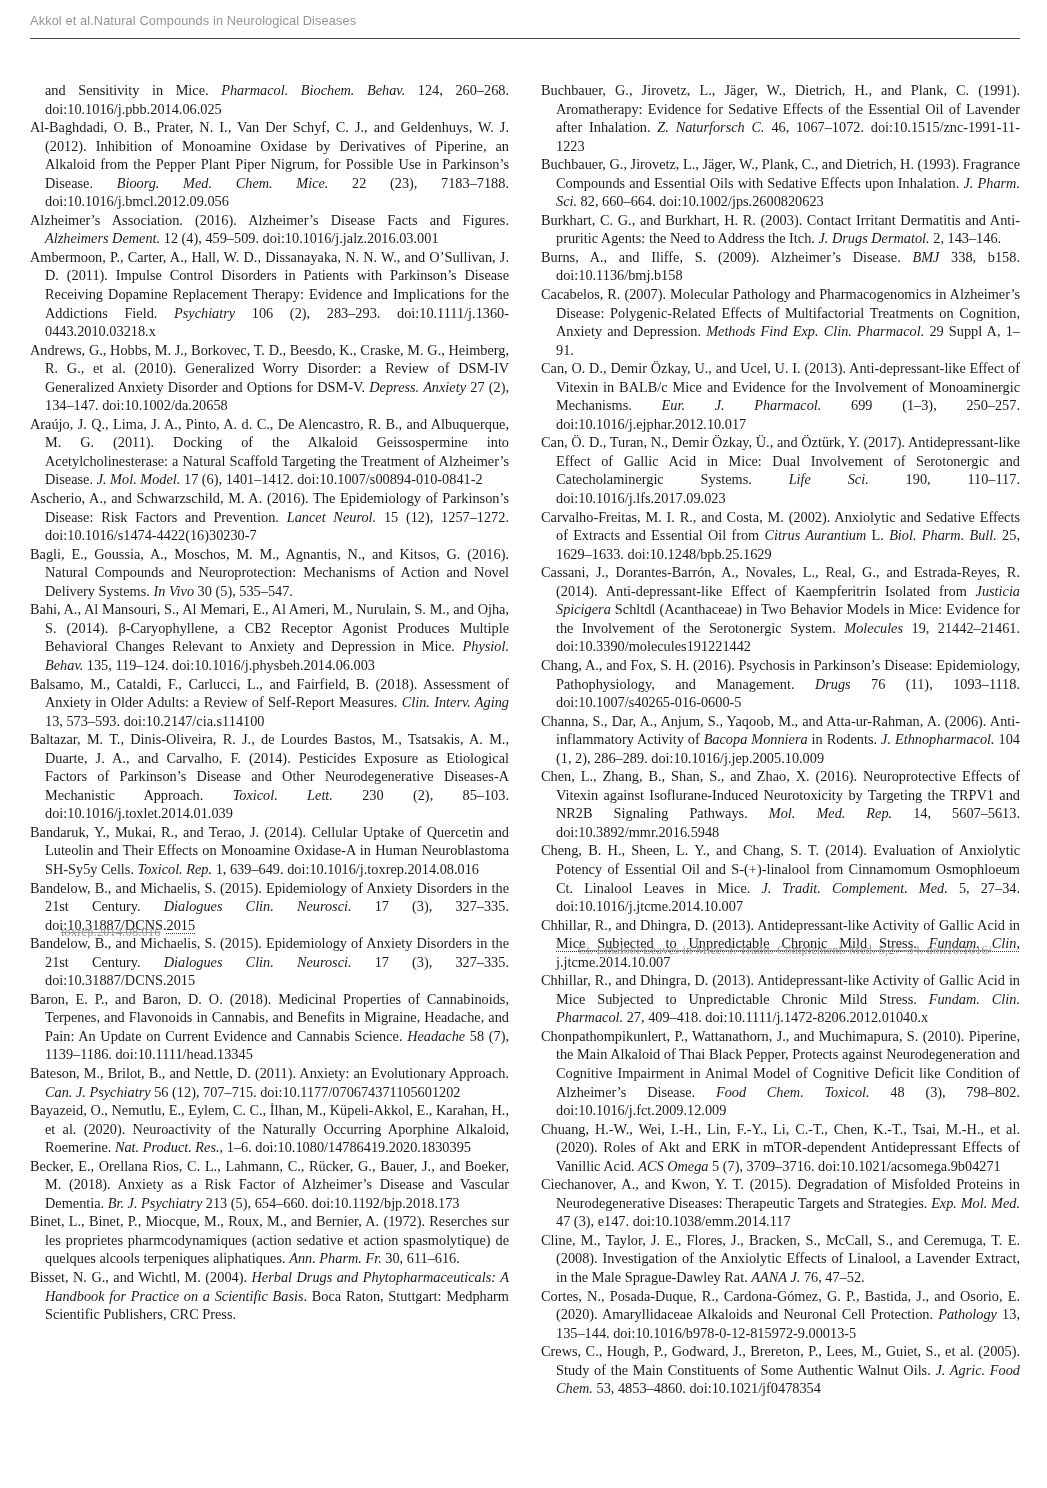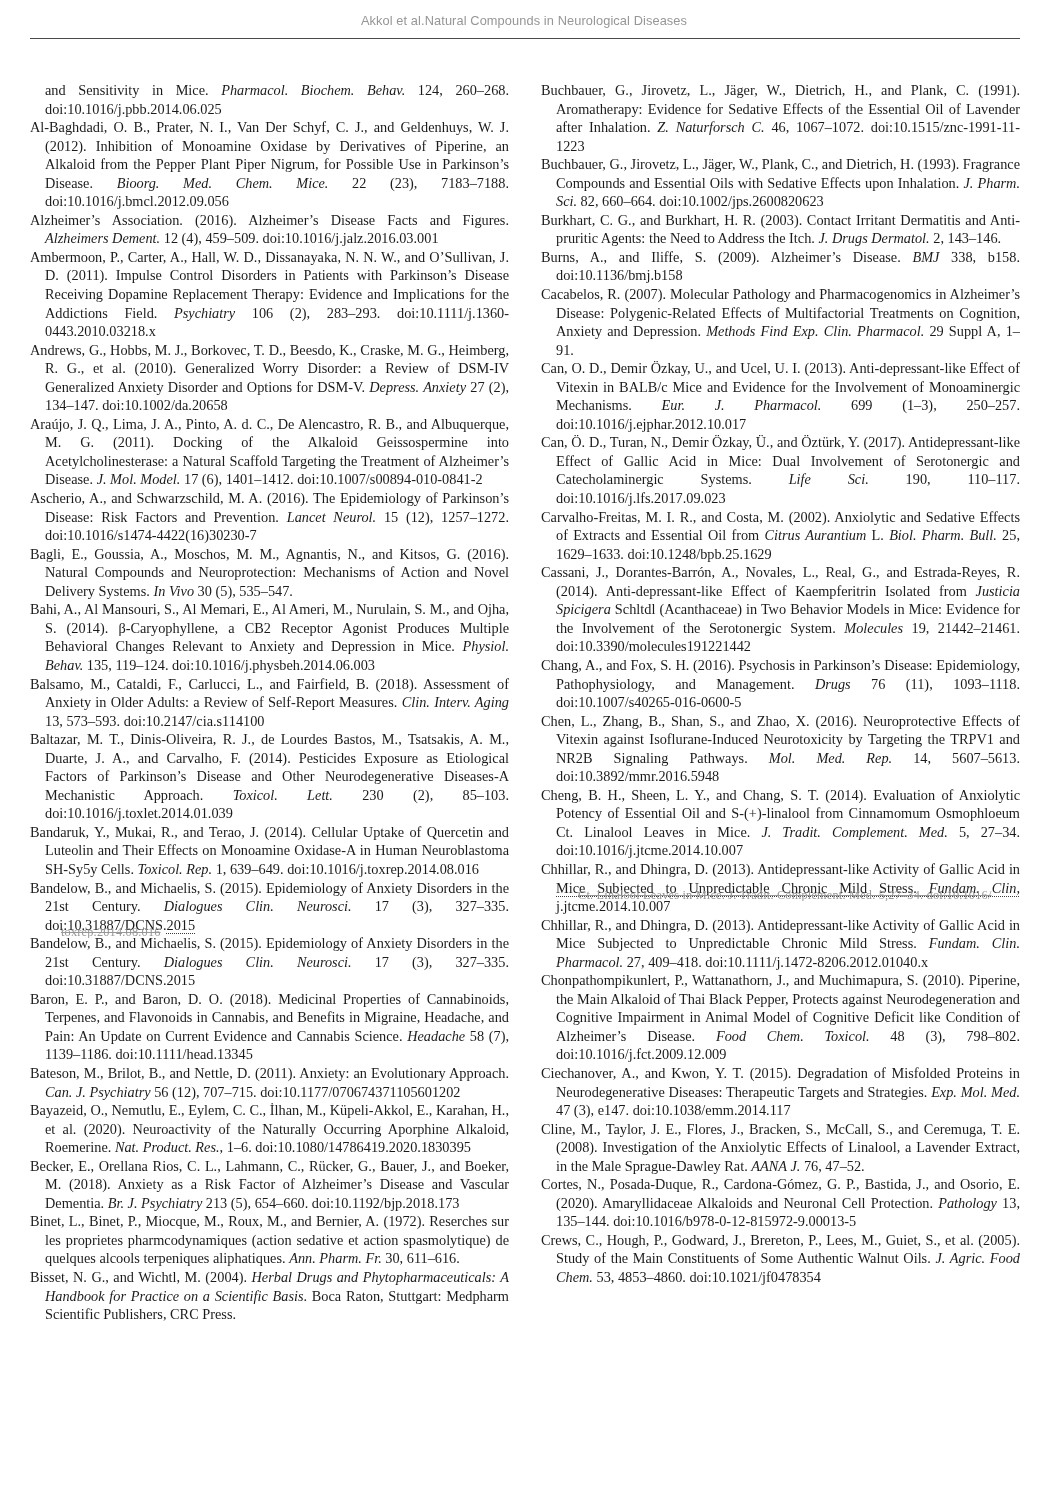--- a/index.html
+++ b/index.html
@@ -6,21 +6,21 @@
   body {
     width: 1047px; height: 1488px;
     background: #ffffff;
     color: #1b1b1b;
     font-family: "Liberation Serif", serif;
     overflow: hidden;
     position: relative;
   }
   .running-head {
     display: flex;
-    justify-content: center;
+    justify-content: flex-start;
     align-items: flex-end;
     margin: 0 27px 0 30px;
     padding: 13px 2px 10px 0;
     border-bottom: 1.4px solid #4a4a4a;
     font-family: "Liberation Sans", sans-serif;
     font-size: 12.8px;
     color: #969696;
     letter-spacing: 0.1px;
   }
   .columns {
@@ -95,23 +95,25 @@
       <p class="ref">Buchbauer, G., Jirovetz, L., Jäger, W., Dietrich, H., and Plank, C. (1991). Aromatherapy: Evidence for Sedative Effects of the Essential Oil of Lavender after Inhalation. <i>Z. Naturforsch C.</i> 46, 1067–1072. doi:10.1515/znc-1991-11-1223</p>
       <p class="ref">Buchbauer, G., Jirovetz, L., Jäger, W., Plank, C., and Dietrich, H. (1993). Fragrance Compounds and Essential Oils with Sedative Effects upon Inhalation. <i>J. Pharm. Sci.</i> 82, 660–664. doi:10.1002/jps.2600820623</p>
       <p class="ref">Burkhart, C. G., and Burkhart, H. R. (2003). Contact Irritant Dermatitis and Anti-pruritic Agents: the Need to Address the Itch. <i>J. Drugs Dermatol.</i> 2, 143–146.</p>
       <p class="ref">Burns, A., and Iliffe, S. (2009). Alzheimer’s Disease. <i>BMJ</i> 338, b158. doi:10.1136/bmj.b158</p>
       <p class="ref">Cacabelos, R. (2007). Molecular Pathology and Pharmacogenomics in Alzheimer’s Disease: Polygenic-Related Effects of Multifactorial Treatments on Cognition, Anxiety and Depression. <i>Methods Find Exp. Clin. Pharmacol.</i> 29 Suppl A, 1–91.</p>
       <p class="ref">Can, O. D., Demir Özkay, U., and Ucel, U. I. (2013). Anti-depressant-like Effect of Vitexin in BALB/c Mice and Evidence for the Involvement of Monoaminergic Mechanisms. <i>Eur. J. Pharmacol.</i> 699 (1–3), 250–257. doi:10.1016/j.ejphar.2012.10.017</p>
       <p class="ref">Can, Ö. D., Turan, N., Demir Özkay, Ü., and Öztürk, Y. (2017). Antidepressant-like Effect of Gallic Acid in Mice: Dual Involvement of Serotonergic and Catecholaminergic Systems. <i>Life Sci.</i> 190, 110–117. doi:10.1016/j.lfs.2017.09.023</p>
       <p class="ref">Carvalho-Freitas, M. I. R., and Costa, M. (2002). Anxiolytic and Sedative Effects of Extracts and Essential Oil from <i>Citrus Aurantium</i> L. <i>Biol. Pharm. Bull.</i> 25, 1629–1633. doi:10.1248/bpb.25.1629</p>
       <p class="ref">Cassani, J., Dorantes-Barrón, A., Novales, L., Real, G., and Estrada-Reyes, R. (2014). Anti-depressant-like Effect of Kaempferitrin Isolated from <i>Justicia Spicigera</i> Schltdl (Acanthaceae) in Two Behavior Models in Mice: Evidence for the Involvement of the Serotonergic System. <i>Molecules</i> 19, 21442–21461. doi:10.3390/molecules191221442</p>
       <p class="ref">Chang, A., and Fox, S. H. (2016). Psychosis in Parkinson’s Disease: Epidemiology, Pathophysiology, and Management. <i>Drugs</i> 76 (11), 1093–1118. doi:10.1007/s40265-016-0600-5</p>
+      <p class="ref">Channa, S., Dar, A., Anjum, S., Yaqoob, M., and Atta-ur-Rahman, A. (2006). Anti-inflammatory Activity of <i>Bacopa Monniera</i> in Rodents. <i>J. Ethnopharmacol.</i> 104 (1, 2), 286–289. doi:10.1016/j.jep.2005.10.009</p>
       <p class="ref">Chen, L., Zhang, B., Shan, S., and Zhao, X. (2016). Neuroprotective Effects of Vitexin against Isoflurane-Induced Neurotoxicity by Targeting the TRPV1 and NR2B Signaling Pathways. <i>Mol. Med. Rep.</i> 14, 5607–5613. doi:10.3892/mmr.2016.5948</p>
       <p class="ref">Cheng, B. H., Sheen, L. Y., and Chang, S. T. (2014). Evaluation of Anxiolytic Potency of Essential Oil and S-(+)-linalool from Cinnamomum Osmophloeum Ct. Linalool Leaves in Mice. <i>J. Tradit. Complement. Med.</i> 5, 27–34. doi:10.1016/j.jtcme.2014.10.007</p>
       <p class="ref">Chhillar, R., and Dhingra, D. (2013). Antidepressant-like Activity of Gallic Acid in <span class="dotted">Mice Subjected to Unpredictable Chronic Mild Stress. </span><i class="dotted">Fundam. Clin,</i> j.jtcme.2014.10.007<span class="artifact" style="bottom: 15px; padding-left: 6px;">Ct. Linalool Leaves in Mice. J. Tradit. Complement. Med. 5,27–34. doi:10.1016/</span></p>
       <p class="ref">Chhillar, R., and Dhingra, D. (2013). Antidepressant-like Activity of Gallic Acid in Mice Subjected to Unpredictable Chronic Mild Stress. <i>Fundam. Clin. Pharmacol.</i> 27, 409–418. doi:10.1111/j.1472-8206.2012.01040.x</p>
       <p class="ref">Chonpathompikunlert, P., Wattanathorn, J., and Muchimapura, S. (2010). Piperine, the Main Alkaloid of Thai Black Pepper, Protects against Neurodegeneration and Cognitive Impairment in Animal Model of Cognitive Deficit like Condition of Alzheimer’s Disease. <i>Food Chem. Toxicol.</i> 48 (3), 798–802. doi:10.1016/j.fct.2009.12.009</p>
+      <p class="ref">Chuang, H.-W., Wei, I.-H., Lin, F.-Y., Li, C.-T., Chen, K.-T., Tsai, M.-H., et al. (2020). Roles of Akt and ERK in mTOR-dependent Antidepressant Effects of Vanillic Acid. <i>ACS Omega</i> 5 (7), 3709–3716. doi:10.1021/acsomega.9b04271</p>
       <p class="ref">Ciechanover, A., and Kwon, Y. T. (2015). Degradation of Misfolded Proteins in Neurodegenerative Diseases: Therapeutic Targets and Strategies. <i>Exp. Mol. Med.</i> 47 (3), e147. doi:10.1038/emm.2014.117</p>
       <p class="ref">Cline, M., Taylor, J. E., Flores, J., Bracken, S., McCall, S., and Ceremuga, T. E. (2008). Investigation of the Anxiolytic Effects of Linalool, a Lavender Extract, in the Male Sprague-Dawley Rat. <i>AANA J.</i> 76, 47–52.</p>
       <p class="ref">Cortes, N., Posada-Duque, R., Cardona-Gómez, G. P., Bastida, J., and Osorio, E. (2020). Amaryllidaceae Alkaloids and Neuronal Cell Protection. <i>Pathology</i> 13, 135–144. doi:10.1016/b978-0-12-815972-9.00013-5</p>
       <p class="ref">Crews, C., Hough, P., Godward, J., Brereton, P., Lees, M., Guiet, S., et al. (2005). Study of the Main Constituents of Some Authentic Walnut Oils. <i>J. Agric. Food Chem.</i> 53, 4853–4860. doi:10.1021/jf0478354</p>
     </div>
 </main>
 
 </body></html>

